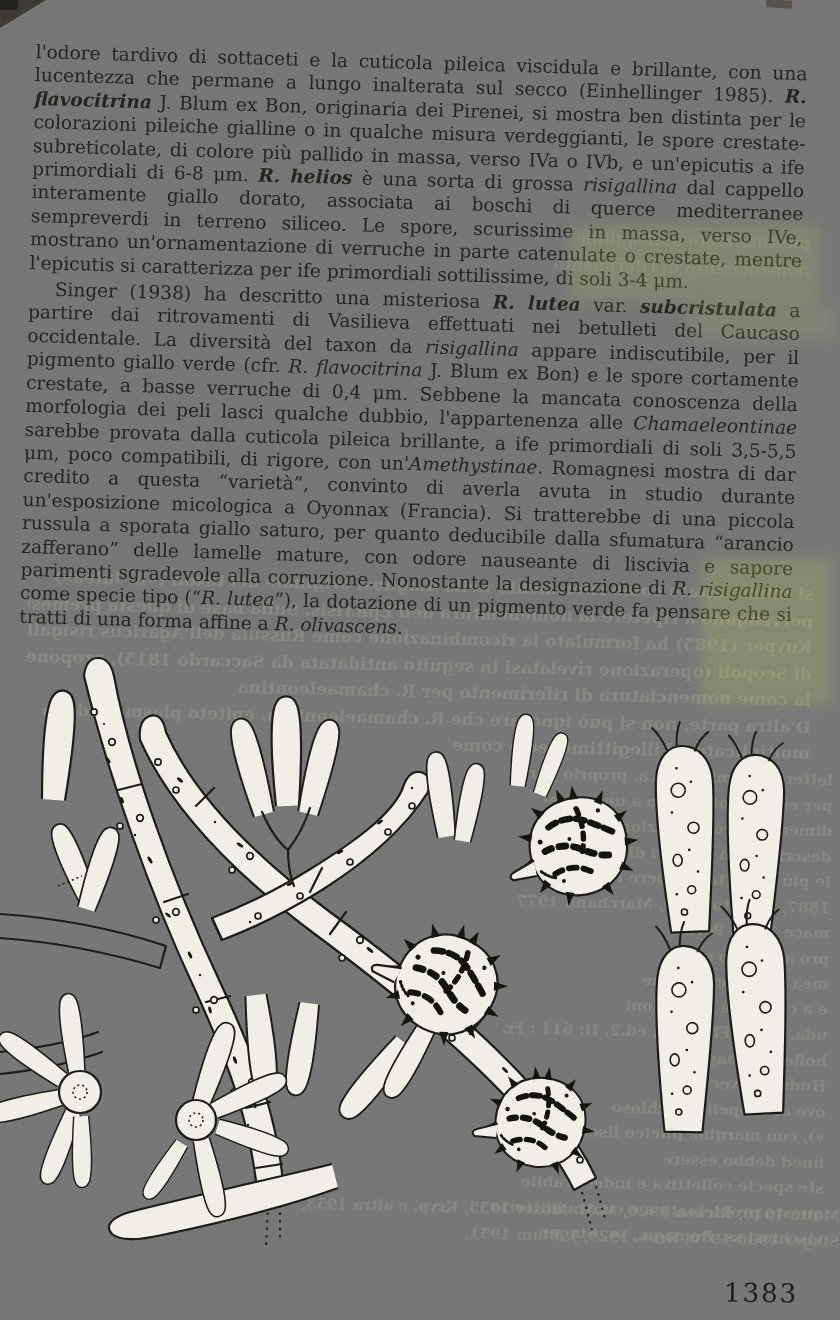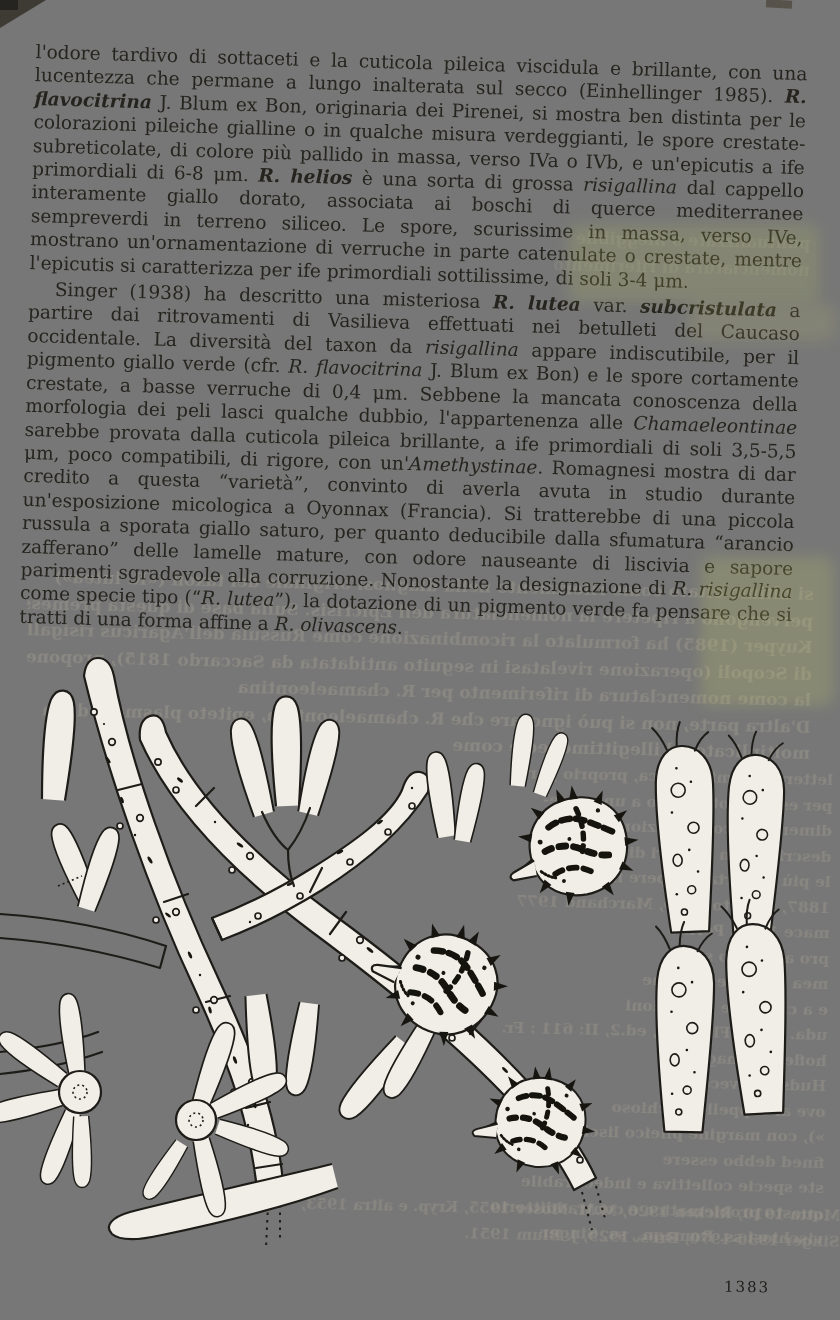--- a/index.html
+++ b/index.html
@@ -46,21 +46,21 @@
   .bd{fill:#f0eee6;stroke:#1d1c18;stroke-width:2.2;stroke-linejoin:round;}
   .wt{fill:#f0eee6;stroke:#1d1c18;stroke-width:1.7;}
   .fk{fill:#17160f;stroke:none;}
   .dt{fill:none;stroke:#1d1c18;stroke-width:2;stroke-dasharray:2.5 5;}
   .dt2{fill:none;stroke:#1d1c18;stroke-width:1.6;stroke-dasharray:2 3;}
   .sp{fill:#16150f;}
   .crest{fill:none;stroke:#14130d;stroke-linecap:round;}
   .ov{fill:none;stroke:#1d1c18;stroke-width:1.6;}
 
   .page-number{position:absolute;left:724px;top:1278px;z-index:3;color:#1e1d1a;
-    font-size:15px;letter-spacing:2px;transform:rotate(.8deg);}
+    font-size:26px;letter-spacing:2px;transform:rotate(.8deg);}
 </style>
 </head>
 <body>
 
 <div class="page">
 
   <div class="corner-tl"></div>
   <div class="corner-tl2"></div>
   <div class="mark-tr"></div>
   <div class="tint tint1"></div>

